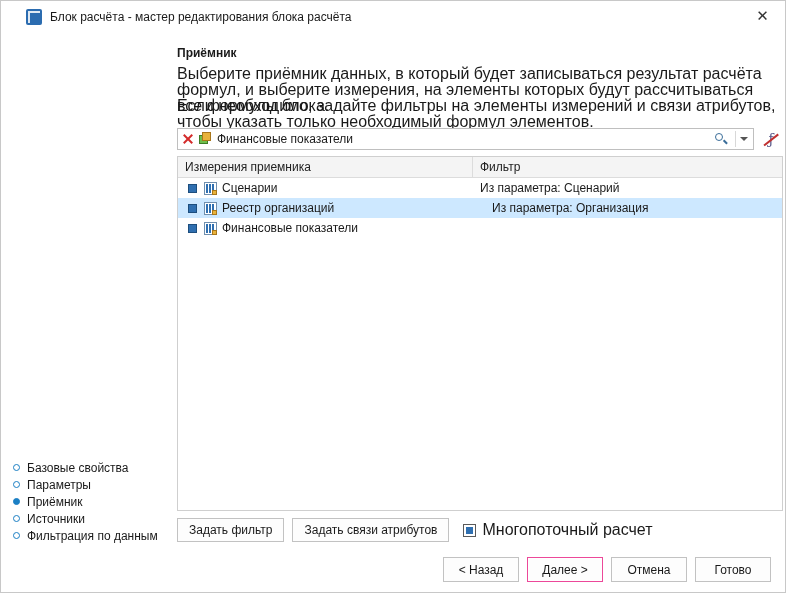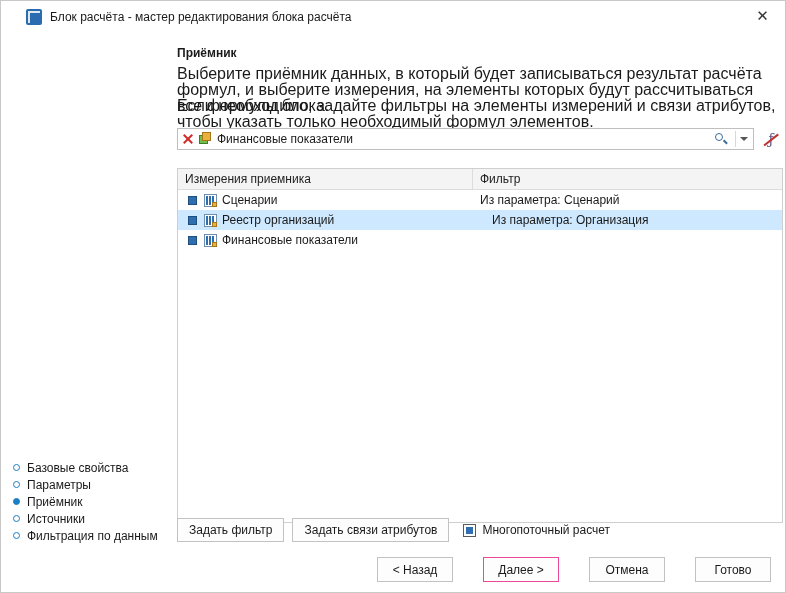--- a/index.html
+++ b/index.html
@@ -259,21 +259,21 @@
     position: absolute;
     left: 3px; top: 11px;
     width: 18px; height: 1.5px;
     background: #c03030;
     transform: rotate(-38deg);
   }
 
   
   .table-wrap {
     position: absolute;
-    left: 12px; top: 136px;
+    left: 12px; top: 124px;
     width: 606px;
     height: 355px;
     box-sizing: border-box;
     border: 1px solid #cfcfcf;
     background: #ffffff;
     overflow: hidden;
   }
   .thead {
     display: flex;
     height: 20px;
@@ -378,21 +378,21 @@
     display: inline-flex;
     align-items: center;
     justify-content: center;
     cursor: default;
   }
   .btn + .btn { margin-left: 8px; }
   .checkbox-wrap {
     display: flex;
     align-items: center;
     margin-left: 14px;
-    font-size: 12px;
+    font-size: 16px;
     white-space: nowrap;
   }
   .chk {
     width: 13px; height: 13px;
     box-sizing: border-box;
     border: 1px solid #5a5a5a;
     background: #ffffff;
     margin-right: 6px;
     position: relative;
     flex: none;
@@ -409,21 +409,20 @@
   .footer {
     position: absolute;
     left: 0; right: 0; bottom: 0;
     height: 46px;
     background: #ffffff;
   }
   .footer-buttons {
     position: absolute;
     right: 14px; top: 11px;
     display: flex;
-    gap: 22px;
   }
   .nav-btn {
     height: 25px;
     width: 76px;
     box-sizing: border-box;
     border: 1px solid #c2c2c2;
     background: #fdfdfd;
     font-size: 12px;
     color: #1a1a1a;
     display: inline-flex;

